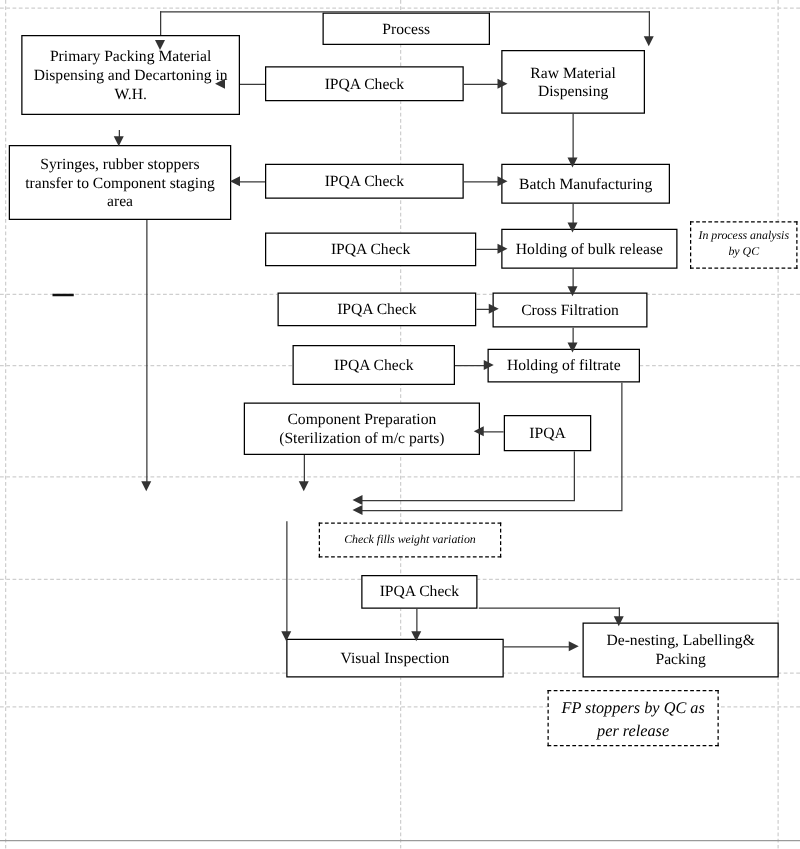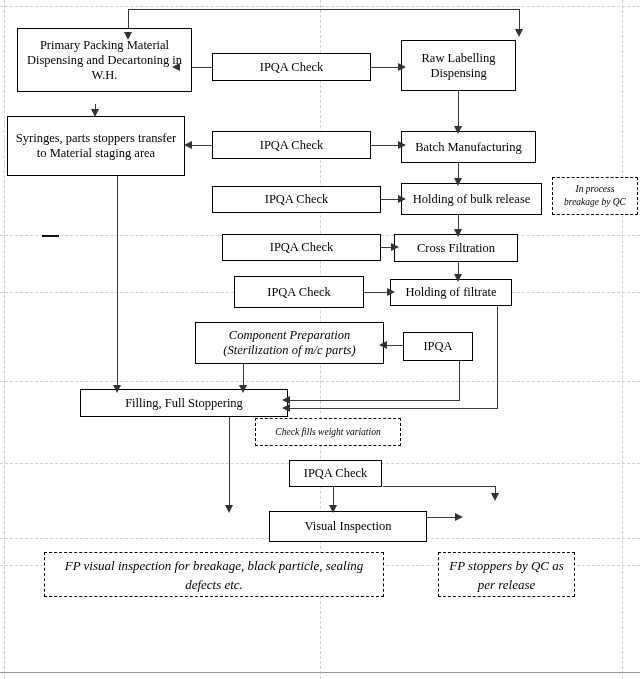--- a/index.html
+++ b/index.html
@@ -115,59 +115,59 @@
   <div class="ln lnv" style="left:333px;top:487px;height:24px;"></div>
   <div class="arrow arr-down" style="left:328.5px;top:505px;"></div>
 
   <div class="ln lnh" style="left:383px;top:486px;width:113px;"></div>
   <div class="ln lnv" style="left:495px;top:486px;height:12px;"></div>
   <div class="arrow arr-down" style="left:490.5px;top:493px;"></div>
 
   <div class="ln lnh" style="left:403px;top:517px;width:55px;"></div>
   <div class="arrow arr-right" style="left:455px;top:512.5px;"></div>
 
+  <div class="box" style="left:258px;top:10px;width:134px;height:26px;">Process</div>
 
   <div class="box" style="left:17px;top:28px;width:175px;height:64px;">Primary Packing Material Dispensing and Decartoning in W.H.</div>
 
-  <div class="box" style="left:401px;top:40px;width:115px;height:51px;">Raw Labelling Dispensing</div>
+  <div class="box" style="left:401px;top:40px;width:115px;height:51px;">Raw Material Dispensing</div>
 
-  <div class="box" style="left:7px;top:116px;width:178px;height:60px;">Syringes, parts stoppers transfer to Material staging area</div>
+  <div class="box" style="left:7px;top:116px;width:178px;height:60px;">Syringes, rubber stoppers transfer to Component staging area</div>
 
   <div class="box" style="left:212px;top:53px;width:159px;height:28px;">IPQA Check</div>
 
   <div class="box" style="left:212px;top:131px;width:159px;height:28px;">IPQA Check</div>
 
   <div class="box" style="left:401px;top:131px;width:135px;height:32px;">Batch Manufacturing</div>
 
   <div class="box" style="left:212px;top:186px;width:169px;height:27px;">IPQA Check</div>
 
   <div class="box" style="left:401px;top:183px;width:141px;height:32px;">Holding of bulk release</div>
 
   <div class="box" style="left:222px;top:234px;width:159px;height:27px;">IPQA Check</div>
 
   <div class="box" style="left:394px;top:234px;width:124px;height:28px;">Cross Filtration</div>
 
   <div class="box" style="left:234px;top:276px;width:130px;height:32px;">IPQA Check</div>
 
   <div class="box" style="left:390px;top:279px;width:122px;height:27px;">Holding of filtrate</div>
 
-  <div class="box" style="left:195px;top:322px;width:189px;height:42px;font-style:italic;">Component Preparation (Sterilization of m/c parts)</div>
+  <div class="box" style="left:195px;top:322px;width:189px;height:42px;">Component Preparation (Sterilization of m/c parts)</div>
 
   <div class="box" style="left:403px;top:332px;width:70px;height:29px;">IPQA</div>
 
-  <div class="box" style="left:80px;top:389px;width:208px;height:28px;">Filling, Full Stoppering</div>
 
   <div class="box" style="left:289px;top:460px;width:93px;height:27px;">IPQA Check</div>
 
-  <div class="box" style="left:229px;top:511px;width:158px;height:31px;margin-left:40px;">Visual Inspection</div>
+  <div class="box" style="left:229px;top:511px;width:174px;height:31px;">Visual Inspection</div>
+
+  <div class="box" style="left:466px;top:498px;width:157px;height:44px;">De-nesting, Labelling&amp; Packing</div>
 
 
-
-  <div class="note" style="left:552px;top:177px;width:86px;height:38px;">In process breakage by QC</div>
+  <div class="note" style="left:552px;top:177px;width:86px;height:38px;">In process analysis by QC</div>
 
 
   <div class="note" style="left:255px;top:418px;width:146px;height:28px;">Check fills weight variation</div>
 
-  <div class="note big" style="left:44px;top:552px;width:340px;height:45px;">FP visual inspection for breakage, black particle, sealing defects etc.</div>
 
   <div class="note big" style="left:438px;top:552px;width:137px;height:45px;">FP stoppers by QC as per release</div>
 
 </div>
 
 </body></html>

